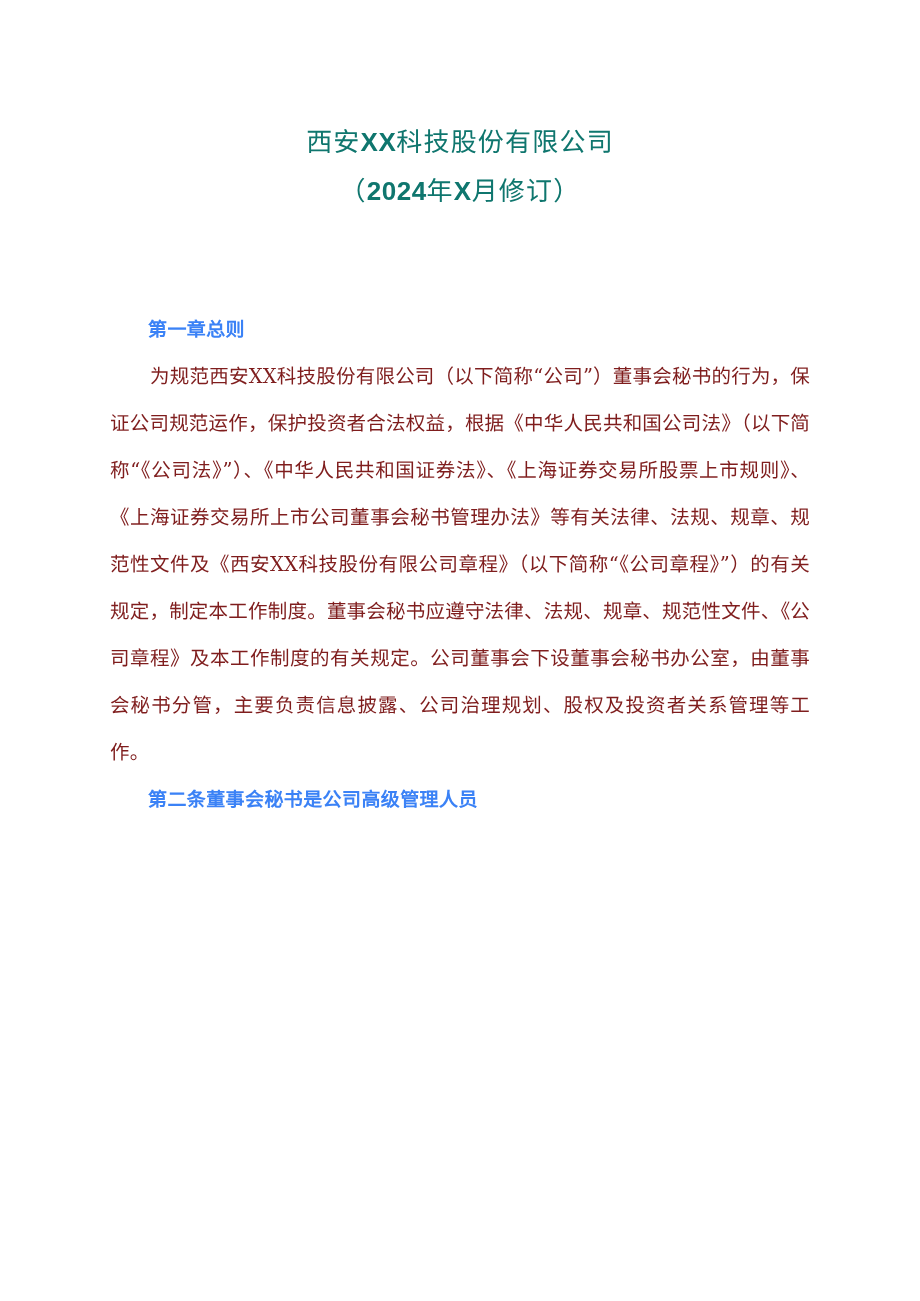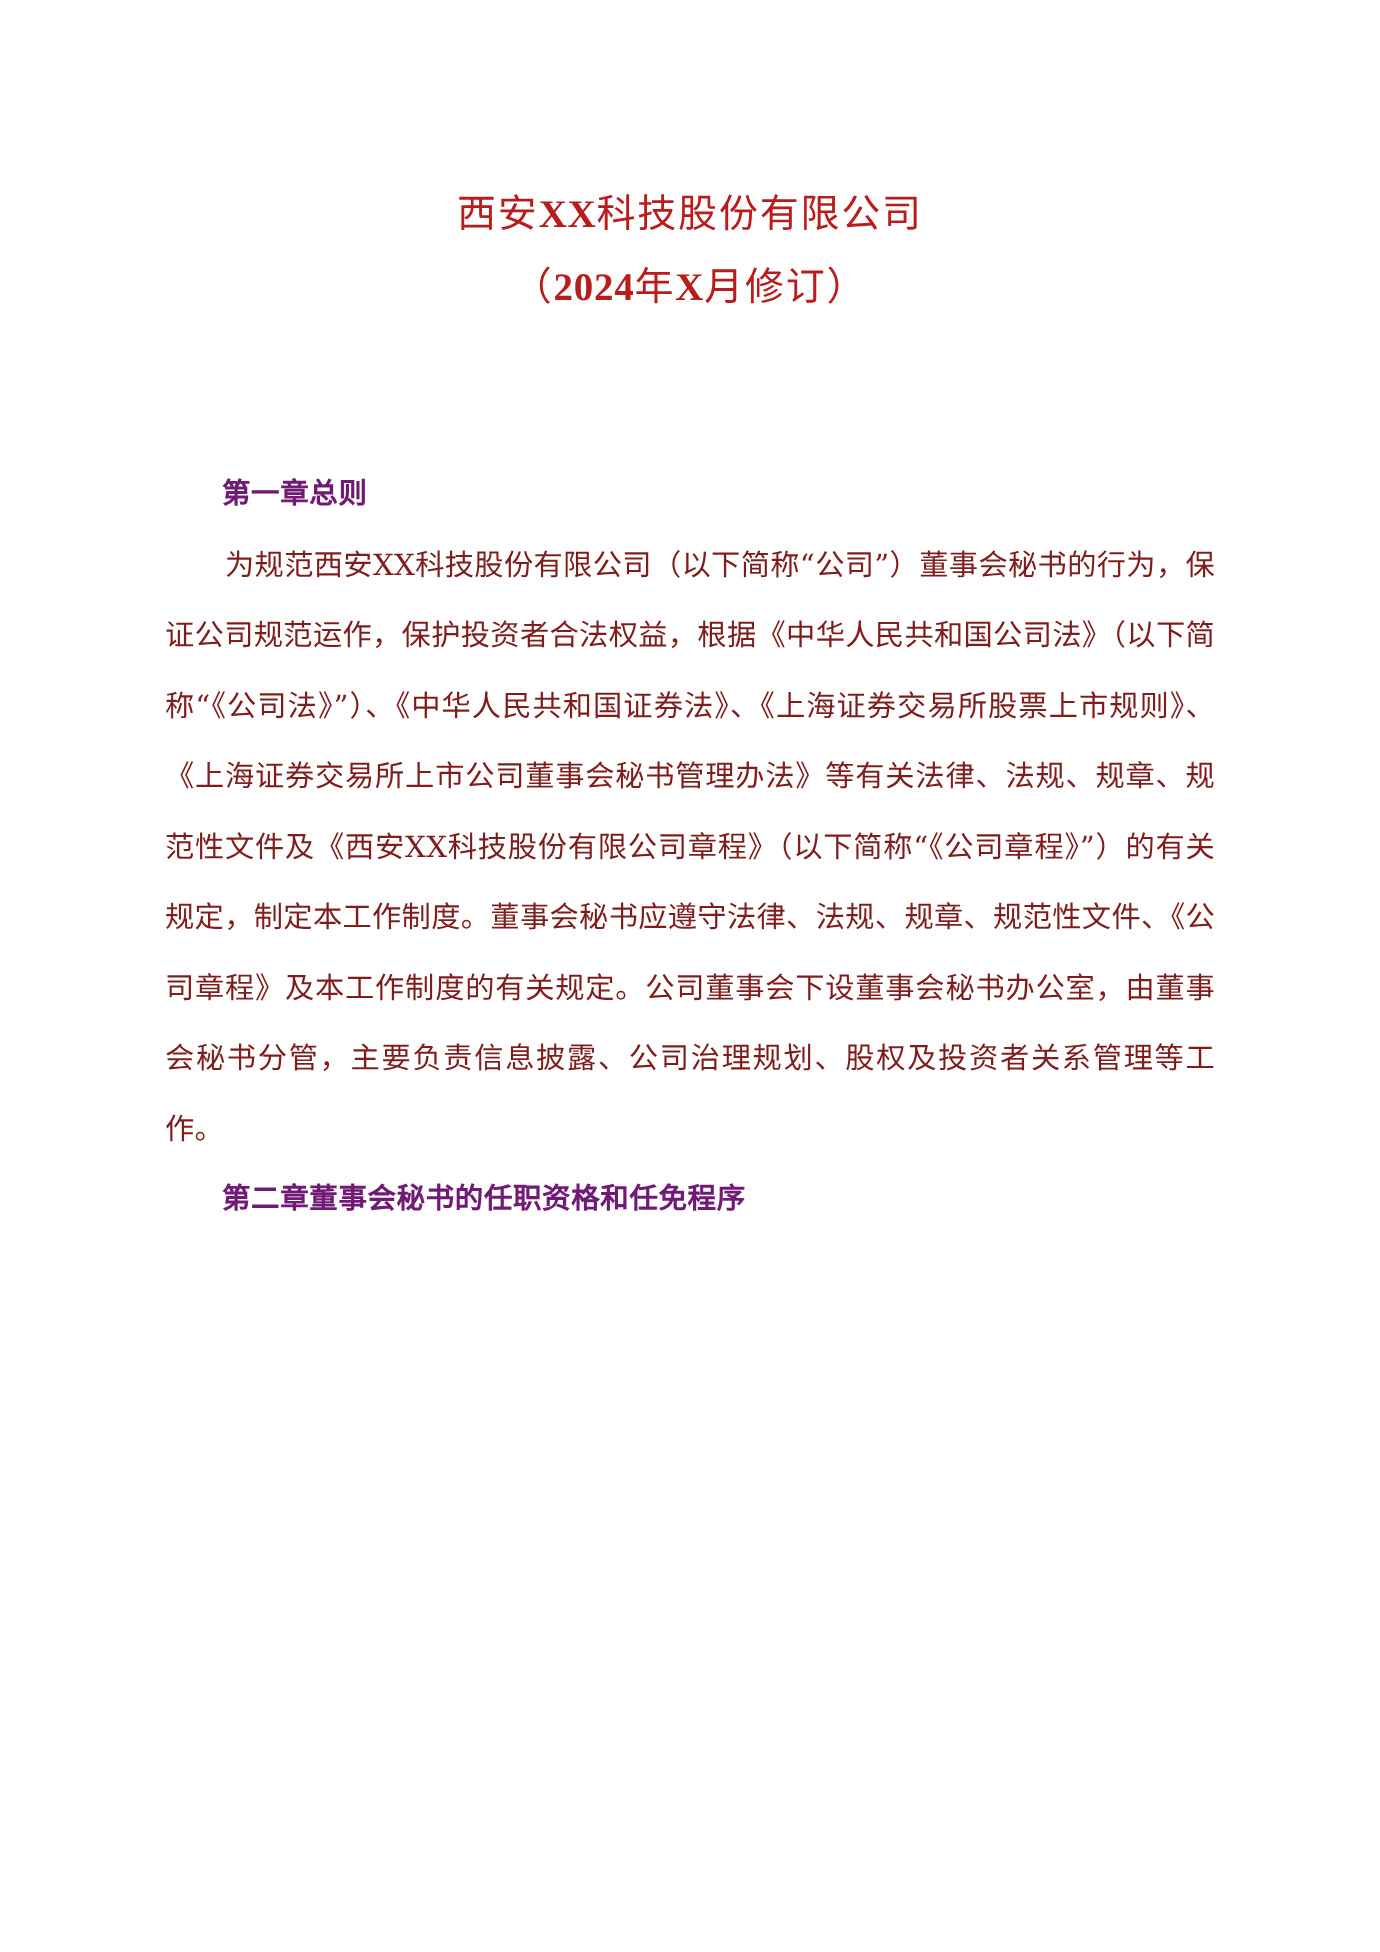--- a/index.html
+++ b/index.html
@@ -22,24 +22,24 @@
   
   .title-block {
     position: absolute;
     left: 0;
     top: 118px;
     width: 920px;
     text-align: center;
   }
 
   .doc-title-line {
-    font-family: Liberation Serif, serif;
+    font-family: Liberation Sans, sans-serif;
     font-size: 26px;
     line-height: 49px;
-    color: #b91c1c;
+    color: #0f766e;
     letter-spacing: 1.2px;
     white-space: nowrap;
   }
 
   .doc-title-line b {
     font-weight: 700;
     letter-spacing: 0.5px;
   }
 
   
@@ -48,21 +48,21 @@
     left: 110px;
     top: 306px;
     width: 700px;
   }
 
   .chapter-heading {
     font-family: "DejaVu Sans", "Liberation Sans", sans-serif;
     font-weight: 700;
     font-size: 19px;
     line-height: 47px;
-    color: #701a75;
+    color: #3b82f6;
     text-indent: 38px;
     letter-spacing: 0.4px;
     margin: 0;
   }
 
   .para {
     font-family: "DejaVu Serif", "Liberation Serif", serif;
     font-size: 19.5px;
     line-height: 47px;
     color: #7f1d1d;
@@ -83,20 +83,20 @@
     <div class="doc-title-line"><span>西安</span><b>XX</b><span>科技股份有限公司</span></div>
     <div class="doc-title-line"><span>（</span><b>2024</b><span>年</span><b>X</b><span>月修订</span><span>）</span></div>
   </div>
 
   <div class="body-block">
 
     <h2 class="chapter-heading">第一章总则</h2>
 
     <p class="para">为规范西安XX科技股份有限公司（以下简称“公司”）董事会秘书的行为，保证公司规范运作，保护投资者合法权益，根据《中华人民共和国公司法》（以下简称“《公司法》”）、《中华人民共和国证券法》、《上海证券交易所股票上市规则》、《上海证券交易所上市公司董事会秘书管理办法》等有关法律、法规、规章、规范性文件及《西安XX科技股份有限公司章程》（以下简称“《公司章程》”）的有关规定，制定本工作制度。董事会秘书应遵守法律、法规、规章、规范性文件、《公司章程》及本工作制度的有关规定。公司董事会下设董事会秘书办公室，由董事会秘书分管，主要负责信息披露、公司治理规划、股权及投资者关系管理等工作。</p>
 
-    <h2 class="chapter-heading">第二章董事会秘书的任职资格和任免程序</h2>
+    <h2 class="chapter-heading">第二条董事会秘书是公司高级管理人员</h2>
 
 
 
 
   </div>
 
 </div>
 
 </body></html>

